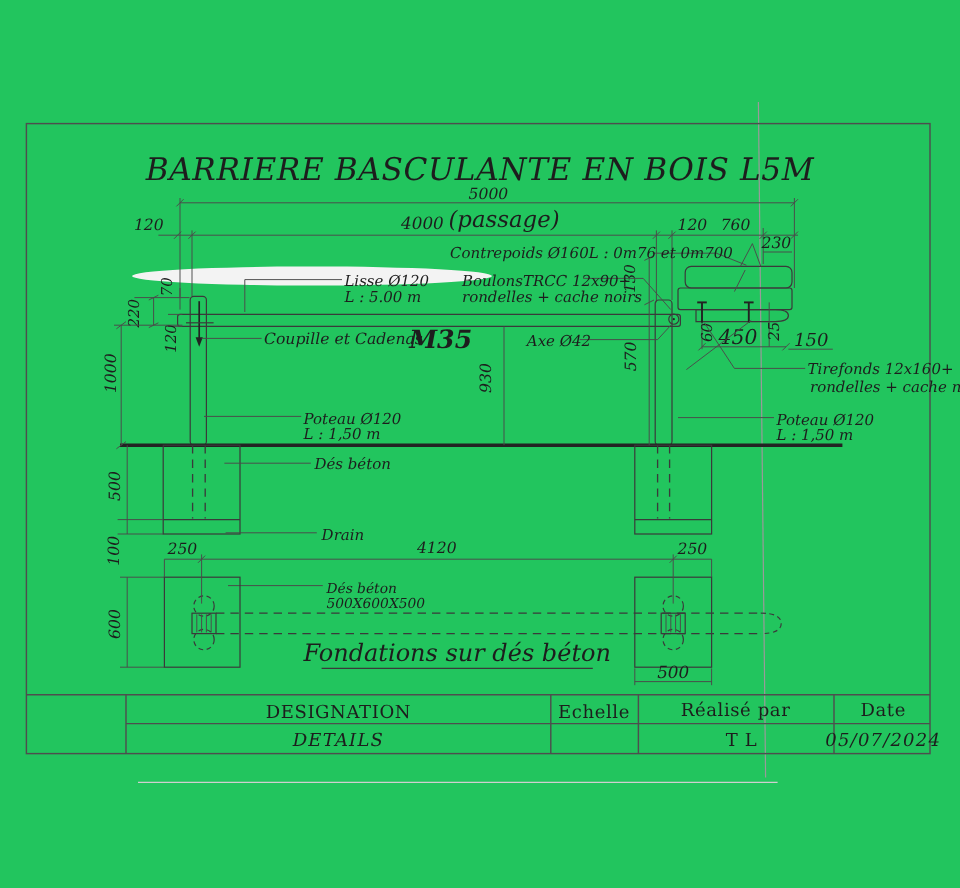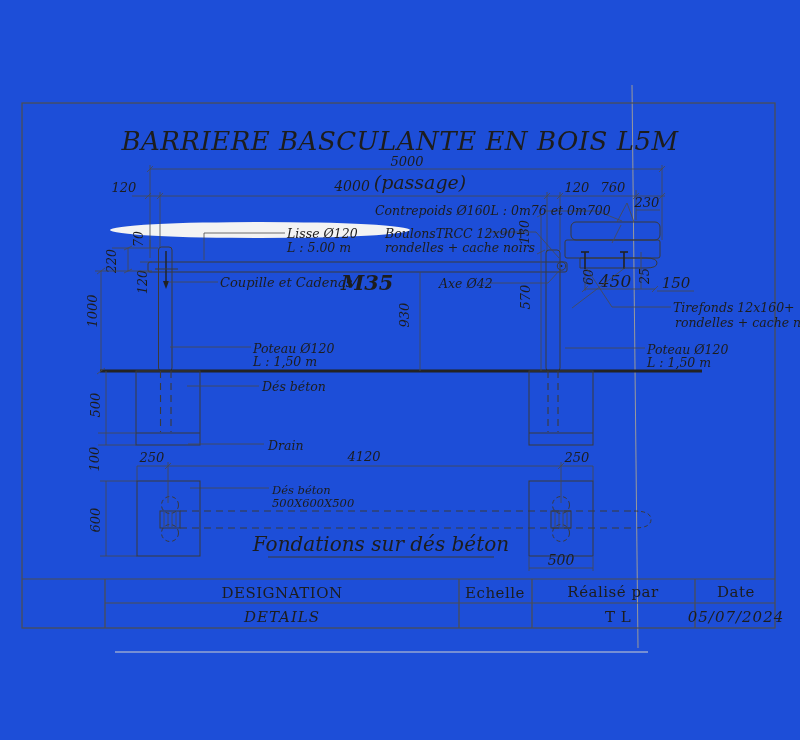--- a/index.html
+++ b/index.html
@@ -1,16 +1,16 @@
 <!DOCTYPE html>
 <html><head>
 <meta charset="utf-8">
 <style>
   html,body{margin:0;padding:0;background:#ffffff;}
-  .page{position:relative;width:800px;height:740px;background:#1d4ed8;overflow:hidden;
+  .page{position:relative;width:800px;height:740px;background:#22c55e;overflow:hidden;
         font-family:"DejaVu Serif",serif;}
   svg{position:absolute;left:0;top:0;}
   
   .ln   {stroke:#3a3a3a;stroke-width:1;fill:none;}
   .thick{stroke:#232323;stroke-width:3;fill:none;}
   .dim  {stroke:#4a4a4a;stroke-width:0.8;fill:none;}
   .dash {stroke:#3a3a3a;stroke-width:1.1;fill:none;stroke-dasharray:7,5;}
   .dashc{stroke:#3a3a3a;stroke-width:1;fill:none;stroke-dasharray:4,3;}
   .bolt {stroke:#222;stroke-width:1.6;fill:none;}
   .fold {stroke:#9a9a9a;stroke-width:1;fill:none;}

